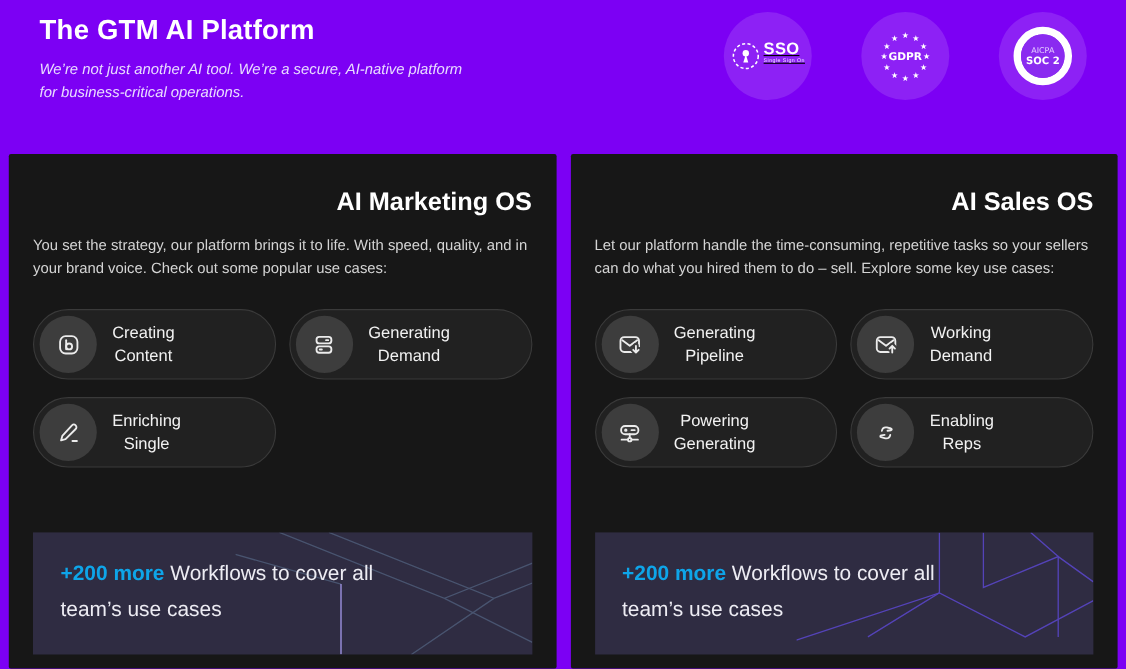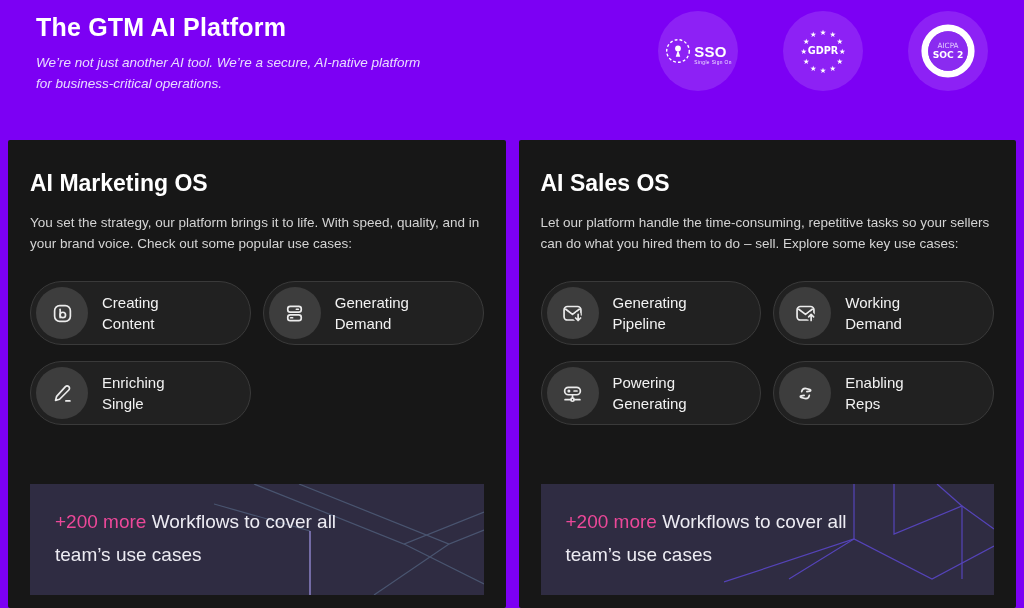--- a/index.html
+++ b/index.html
@@ -8,40 +8,40 @@
     width:1024px; height:608px; position:relative; overflow:hidden;
     background:#7C00F4;
     font-family:"Liberation Sans", sans-serif;
   }
   
   .header { position:absolute; top:0; left:0; width:100%; height:140px; }
   .header-title { position:absolute; left:36px; top:13px; font-size:25px; font-weight:bold; color:#ffffff; letter-spacing:.2px; }
   .header-sub { position:absolute; left:36px; top:52px; font-size:13.5px; line-height:21px; color:#e9dcff; max-width:392px;font-style:italic; }
   .badges { position:absolute; top:11px; right:36px; display:flex; gap:45px; }
   .badge { width:80px; height:80px; border-radius:50%; background:rgba(255,255,255,.13); display:flex; align-items:center; justify-content:center; }
-  .sso-wrap { display:flex; align-items:flex-end; gap:2px; }
+  .sso-wrap { display:flex; align-items:flex-start; gap:2px;text-decoration:underline; }
   .sso-text { display:flex; flex-direction:column; align-items:flex-start; }
   .sso-label { font-size:15px; font-weight:800; color:#fff; letter-spacing:.3px; line-height:15px; }
   .sso-sub { font-size:4.8px; color:#f0e6ff; letter-spacing:.4px; margin-top:1px; }
   svg text { font-family:"DejaVu Sans", sans-serif; }
   
   .cards-row { position:absolute; top:140px; left:8px; right:8px; bottom:0; display:flex; gap:13px; }
   .card { flex:1; background:#171717; border-radius:2px; position:relative; padding:30px 22px 0 22px; }
-  .card-title { font-size:23px; font-weight:bold; color:#ffffff; margin:0 0 15px 0; }
+  .card-title { font-size:23px; font-weight:bold; color:#ffffff; margin:0 0 15px 0;text-align:right; }
   .card-desc { font-size:13.5px; line-height:21px; color:#d4d4d4; margin:0 0 27px 0; max-width:460px; }
   .pill-grid { display:grid; grid-template-columns:1fr 1fr; gap:16px 12px; }
   .pill { height:64px; background:#212121; border:1px solid #3a3a3a; border-radius:32px; display:flex; align-items:center; padding:5px; gap:14px; cursor:pointer; }
   .pill-icon { width:52px; height:52px; border-radius:50%; background:#3d3d3d; display:flex; align-items:center; justify-content:center; flex-shrink:0; }
   .pill-icon svg { width:27px; height:27px; stroke:#ececec; fill:none; stroke-width:1.5; stroke-linecap:round; stroke-linejoin:round; }
   .pill-label { font-size:15px; line-height:21px; color:#f2f2f2; }
-  .pill-label span { display:block; }
+  .pill-label span { display:block;text-align:center; }
   
   .banner { position:absolute; left:22px; right:22px; top:344px; height:111px; background:#2F2C42; overflow:hidden; }
   .banner-text { position:absolute; left:25px; top:21px; width:335px; font-size:19px; line-height:33px; color:#edecf3; z-index:2; }
-  .banner-highlight { color:#ec4899; }
+  .banner-highlight { color:#0ea5e9;font-weight:bold; }
   .banner-art { position:absolute; right:0; top:0; height:111px; width:270px; z-index:1; }
 </style>
 </head>
 <body>
 
 <div class="header">
   <div class="header-title">The GTM AI Platform</div>
   <div class="header-sub">We’re not just another AI tool. We’re a secure, AI-native platform for business-critical operations.</div>
 
   <div class="badges">

